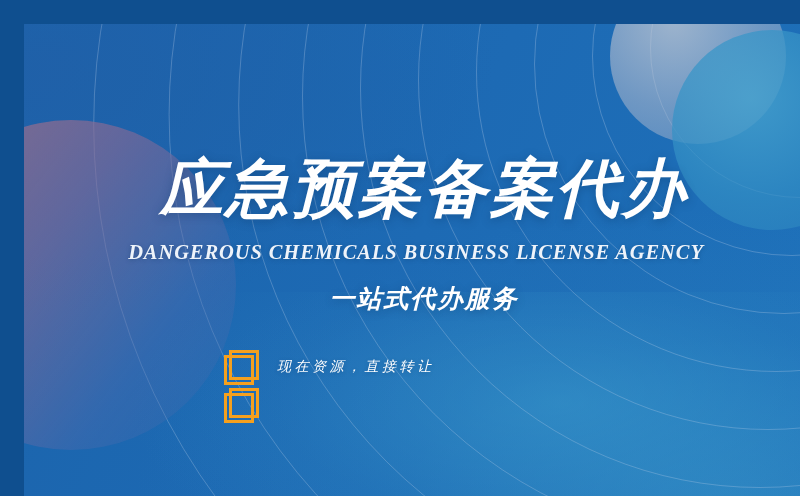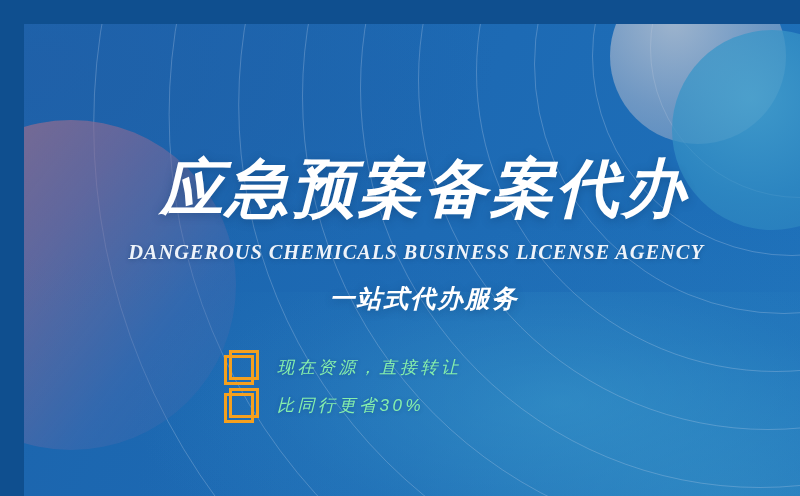--- a/index.html
+++ b/index.html
@@ -121,22 +121,22 @@
   .bullet-icon i{
     position:absolute;
     display:block;
     border:3px solid #f5a01e;
     box-sizing:border-box;
   }
   .bullet-icon i.sq-a{ right:0; top:0;  width:16px; height:16px; }
   .bullet-icon i.sq-b{ left:0;  bottom:0; width:18px; height:18px; }
 
   .bullet-text{
-    color:#86efac;
-    font-size:17px;
+    color:#ffffff;
+    font-size:14px;
     letter-spacing:3.5px;
     white-space:nowrap;
     text-shadow:0 1px 4px rgba(10,48,92,.3);
   }
 </style>
 </head>
 <body>
 
 <div id="banner">
 
@@ -176,19 +176,18 @@
             <i class="sq-b"></i>
         </span>
         <span class="bullet-text">现在资源，直接转让</span>
       </div>
 
       <div class="bullet">
         <span class="bullet-icon">
           <i class="sq-a"></i>
             <i class="sq-b"></i>
         </span>
-        <span class="bullet-text">比同行更省30%</span>
       </div>
 
 
     </div>
   </div>
 </div>
 
 </body></html>

